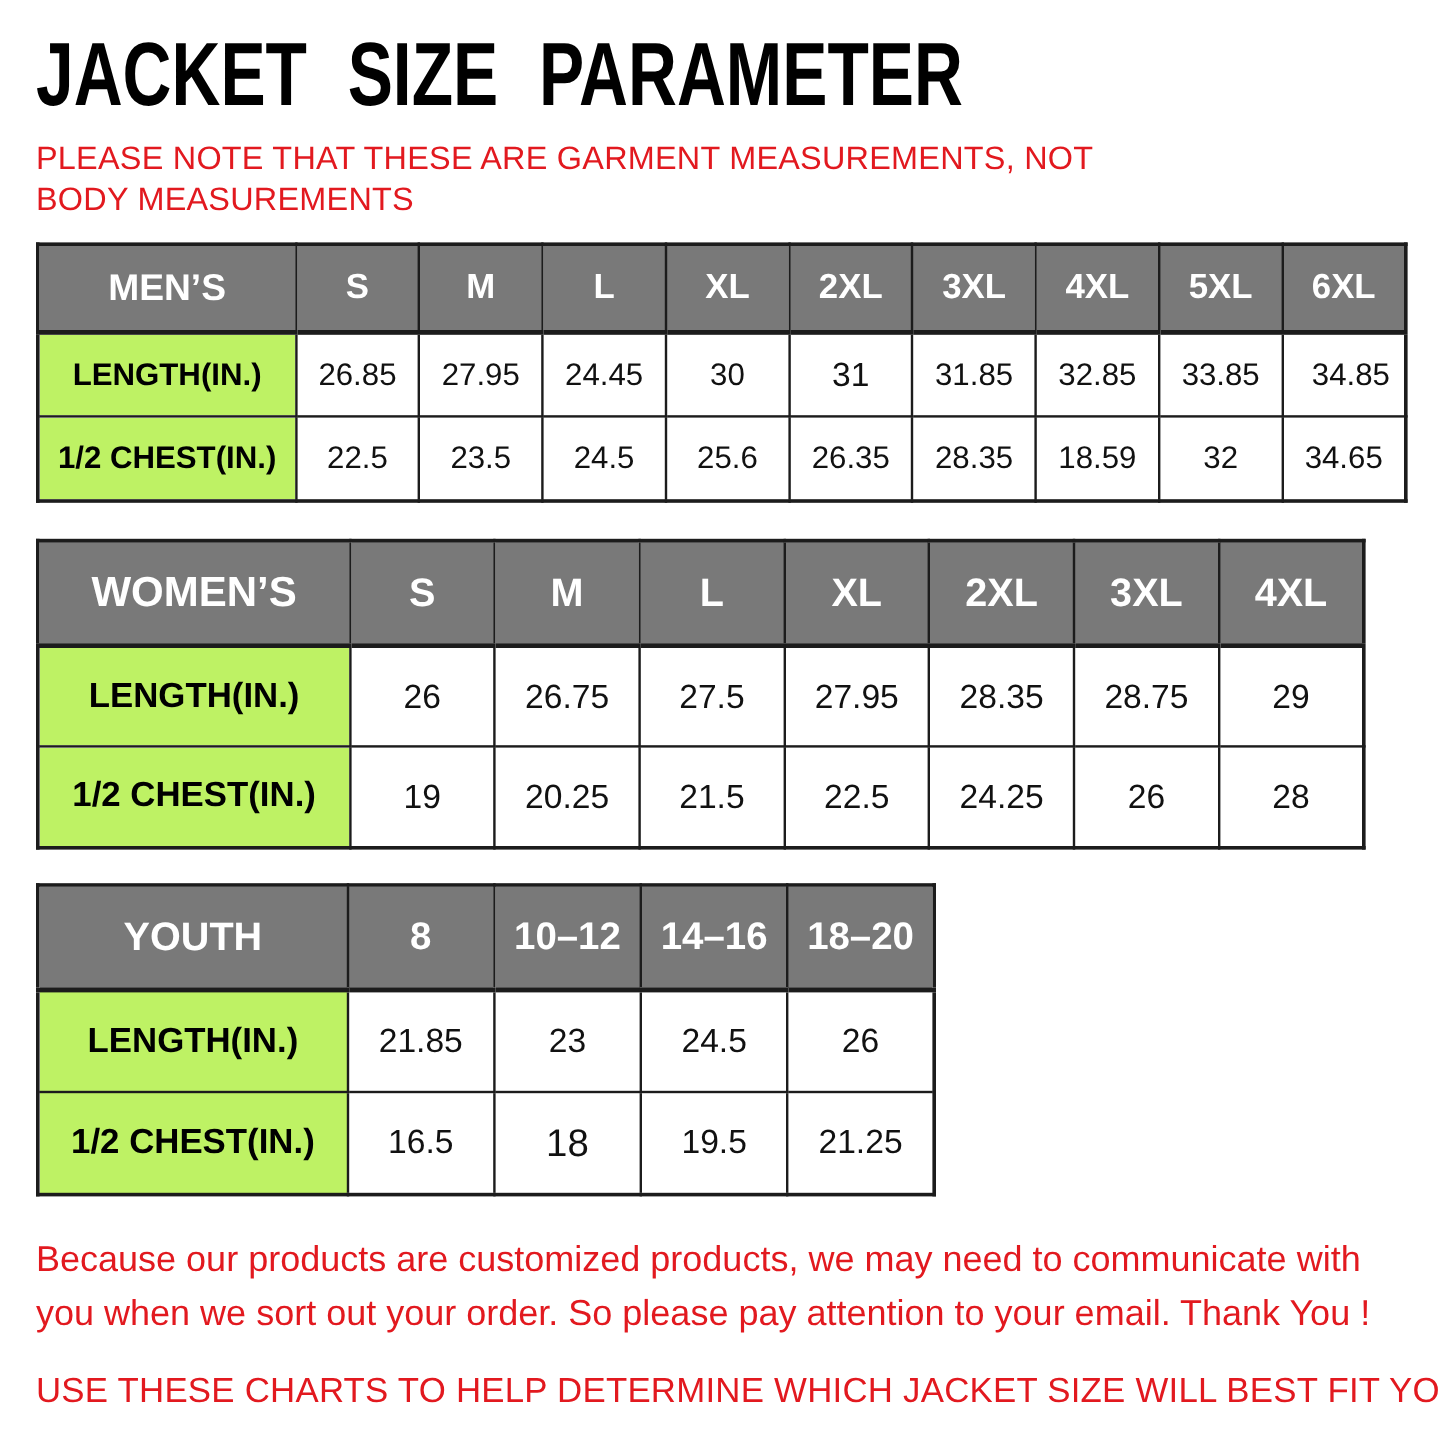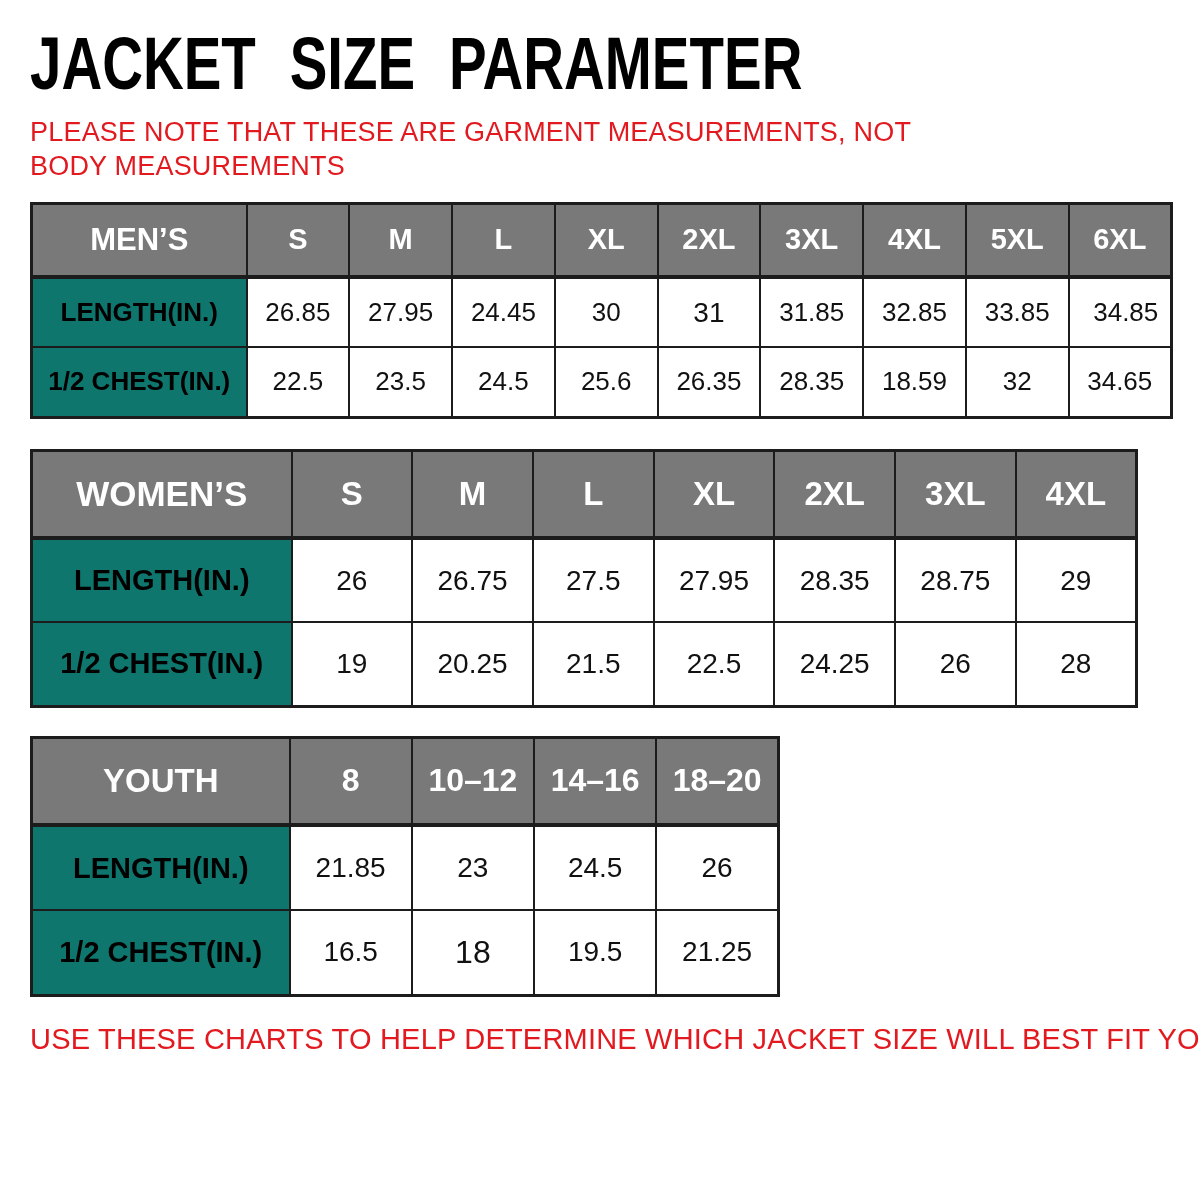--- a/index.html
+++ b/index.html
@@ -56,21 +56,21 @@
   }
   table.size-table thead th{
     background:var(--gray);
     color:#ffffff;
     font-weight:bold;
     border-bottom-width:4px;
   }
   table.size-table tbody th{
     font-weight:bold;
     color:#000;
-    background:#0f766e;
+    background:#bef264;
   }
   table.size-table tbody td{
     font-weight:normal;
     color:#111;
     background:#fff;
   }
 
   .footer-para{
     margin:30px 0 0 0;
     width:1150px;
@@ -231,16 +231,17 @@
             <th style="font-size: 29px;">1/2 CHEST(IN.)</th>
             <td style="font-size: 28px;">16.5</td>
             <td style="font-size: 32px;">18</td>
             <td style="font-size: 28px;">19.5</td>
             <td style="font-size: 28px;">21.25</td>
           </tr>
         </tbody>
       </table>
     </div>
 
+  <p class="footer-para">Because our products are customized products, we may need to communicate with you when we sort out your order. So please pay attention to your email. Thank You !</p>
 
   <p class="footer-line">USE THESE CHARTS TO HELP DETERMINE WHICH JACKET SIZE WILL BEST FIT YOU.</p>
 
 </div>
 
 </body></html>

